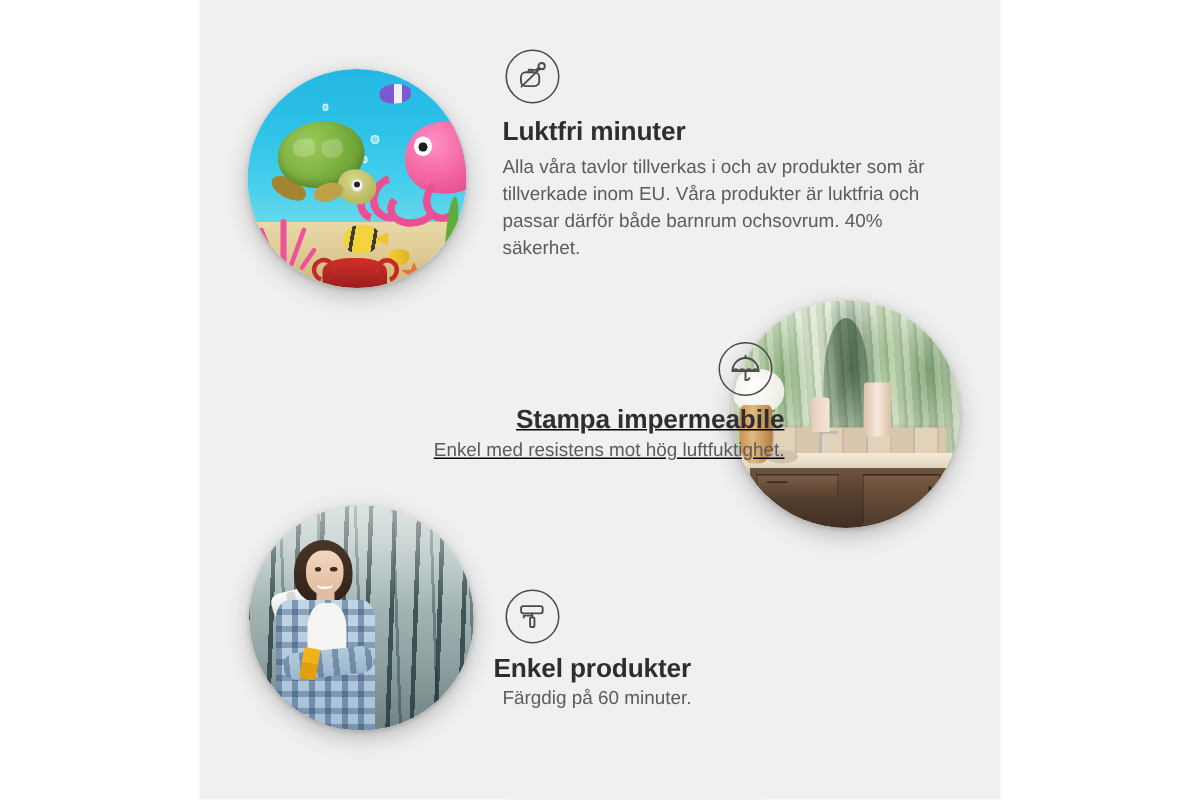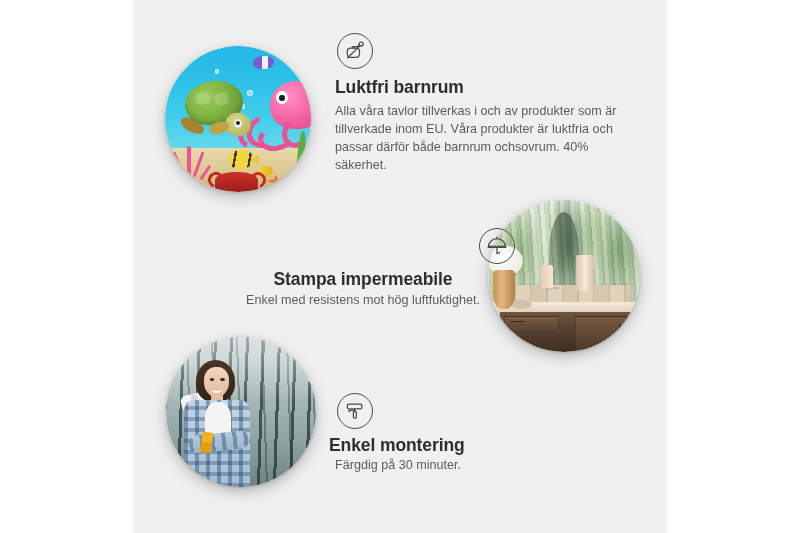--- a/index.html
+++ b/index.html
@@ -372,21 +372,21 @@
     line-height: 1.42;
     color: #5c5c5c;
   }
 
   
   #feature-odour { left: 202px; top: 33px; width: 290px; }
   #feature-odour .circle-icon { margin-bottom: 8px; margin-left: 2px; }
   #feature-odour h3 { margin-bottom: 5px; }
 
   
-  #feature-water { left: 70px; top: 228px; width: 320px; text-align: center; }
+  #feature-water { left: 70px; top: 228px; width: 320px; text-align: right; text-decoration: underline; }
   #feature-water .circle-icon { margin-left: auto; margin-bottom: 5px; margin-right: 8px; }
   #feature-water h3 { margin-bottom: 2px; }
 
   
   #feature-mount { left: 196px; top: 393px; width: 270px; }
   #feature-mount .circle-icon { margin-bottom: 6px; margin-left: 8px; }
   #feature-mount h3 { margin-bottom: 1px; }
   #feature-mount p  { margin-left: 6px; }
 </style>
 </head>
@@ -434,21 +434,21 @@
       <div class="circle-icon">
         <svg width="24" height="24" viewBox="0 0 24 24" fill="none" stroke="#4a4a4a" stroke-width="1.25" stroke-linecap="round" stroke-linejoin="round">
           <path d="M7.6 9.2 h5.6 a3.3 3.3 0 0 1 3.3 3.3 v2.6 a3.3 3.3 0 0 1 -3.3 3.3 h-5.6 a3.3 3.3 0 0 1 -3.3 -3.3 v-2.6 a3.3 3.3 0 0 1 3.3 -3.3 z"></path>
           <path d="M9.4 9.2 v-1.7 h2.2 v1.7"></path>
           <path d="M12.6 7.6 h2.1"></path>
           <path d="M14.7 7.6 l1.1 -1.4"></path>
           <circle cx="18.1" cy="5.1" r="2.1"></circle>
           <line x1="4.6" y1="18.8" x2="17.2" y2="6.6"></line>
         </svg>
       </div>
-      <h3>Luktfri barnrum</h3>
+      <h3>Luktfri minuter</h3>
       <p>Alla våra tavlor tillverkas i och av produkter som är tillverkade inom EU. Våra produkter är luktfria och passar därför både barnrum ochsovrum. 40% säkerhet.</p>
     </div>
 
     <div class="photo" id="photo-bath">
       <div class="inner">
         <div class="bath-wall"></div>
         <div class="bath-backsplash"></div>
         <div class="bath-faucet"></div>
         <div class="bath-bottle"></div>
         <div class="bath-bottle2"></div>
@@ -503,18 +503,18 @@
     <div class="feature" id="feature-mount">
       <div class="circle-icon">
         <svg width="24" height="24" viewBox="0 0 24 24" fill="none" stroke="#4a4a4a" stroke-width="1.25" stroke-linecap="round" stroke-linejoin="round">
           <rect x="4.4" y="5.1" width="14.4" height="4.8" rx="1.5"></rect>
           <path d="M11.6 9.9 v1.5 h-5.4"></path>
           <path d="M6.2 11.4 v1.3"></path>
           <rect x="10.4" y="12.6" width="2.9" height="6.4" rx="0.7"></rect>
           <path d="M11.85 11.4 v1.2"></path>
         </svg>
       </div>
-      <h3>Enkel montering</h3>
-      <p>Färgdig på 30 minuter.</p>
+      <h3>Enkel produkter</h3>
+      <p>Färgdig på 60 minuter.</p>
     </div>
 
   </div>
 </div>
 
 </body></html>

